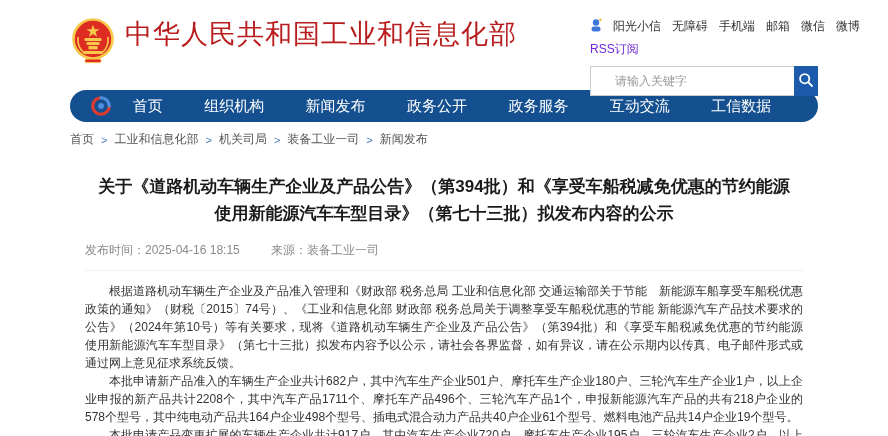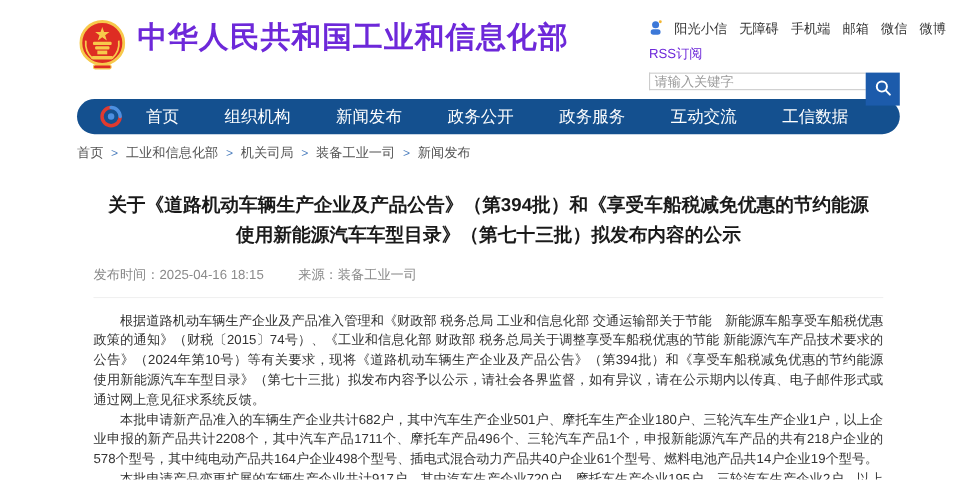--- a/index.html
+++ b/index.html
@@ -8,31 +8,31 @@
     width:888px; height:436px; background:#ffffff; overflow:hidden;
     font-family:"Liberation Sans","DejaVu Sans",sans-serif;
     -webkit-font-smoothing:antialiased;
   }
 
   
   .header { position:relative; height:88px; background:#fff; }
   .logo-link { position:absolute; left:72px; top:17px; display:flex; align-items:flex-start; gap:11px; text-decoration:none; cursor:pointer; }
   .emblem { width:42px; height:47px; flex:0 0 auto; }
   .titles { padding-top:2px; }
-  .site-title { color:#6d28d9; font-size:27px; font-weight:bold; letter-spacing:1px; line-height:30px; }
+  .site-title { color:#b91c1c; font-size:27px; font-weight:normal; letter-spacing:1px; line-height:30px; }
   .site-subtitle { color:#1A57A8; font-size:8.5px; margin-top:3px; letter-spacing:.2px; }
 
   .header-right { position:absolute; left:590px; top:18px; width:228px; }
   .top-links { display:flex; align-items:flex-start; gap:11px; font-size:12px; color:#333; white-space:nowrap; }
   .top-links a { color:#333; text-decoration:none; cursor:pointer; }
   .sun-ico { width:12px; height:14px; display:inline-block; }
   .rss-row { margin-top:6px; font-size:12px; }
   .rss-row a { color:#6d28d9; text-decoration:none; cursor:pointer;margin-top:24px; }
   .search-row { margin-top:8px; display:flex; height:30px; }
-  .search-input { flex:1; height:16px; border:1px solid #ccc; border-right:none; padding:0 4px; font-size:12px; color:#333; outline:none; font-family:inherit; }
+  .search-input { flex:1; height:30px; border:1px solid #ccc; border-right:none; padding:0 24px; font-size:12px; color:#333; outline:none; font-family:inherit; }
   .search-input::placeholder { color:#999; }
   .search-btn { width:31px; height:30px; border:none; background:#1C5BAB; cursor:pointer; display:flex; align-items:center; justify-content:center; padding:0; }
 
   
   .nav { margin:2px 70px 0; height:32px; background:#14508F; border-radius:16px; display:flex; align-items:center; padding:0 26px 0 20px; }
   .nav-logo { width:22px; height:22px; flex:0 0 auto; }
   .nav-items { flex:1; display:flex; justify-content:space-around; align-items:center; }
   .nav-items a { color:#fff; font-size:15px; text-decoration:none; cursor:pointer; white-space:nowrap; }
 
   

